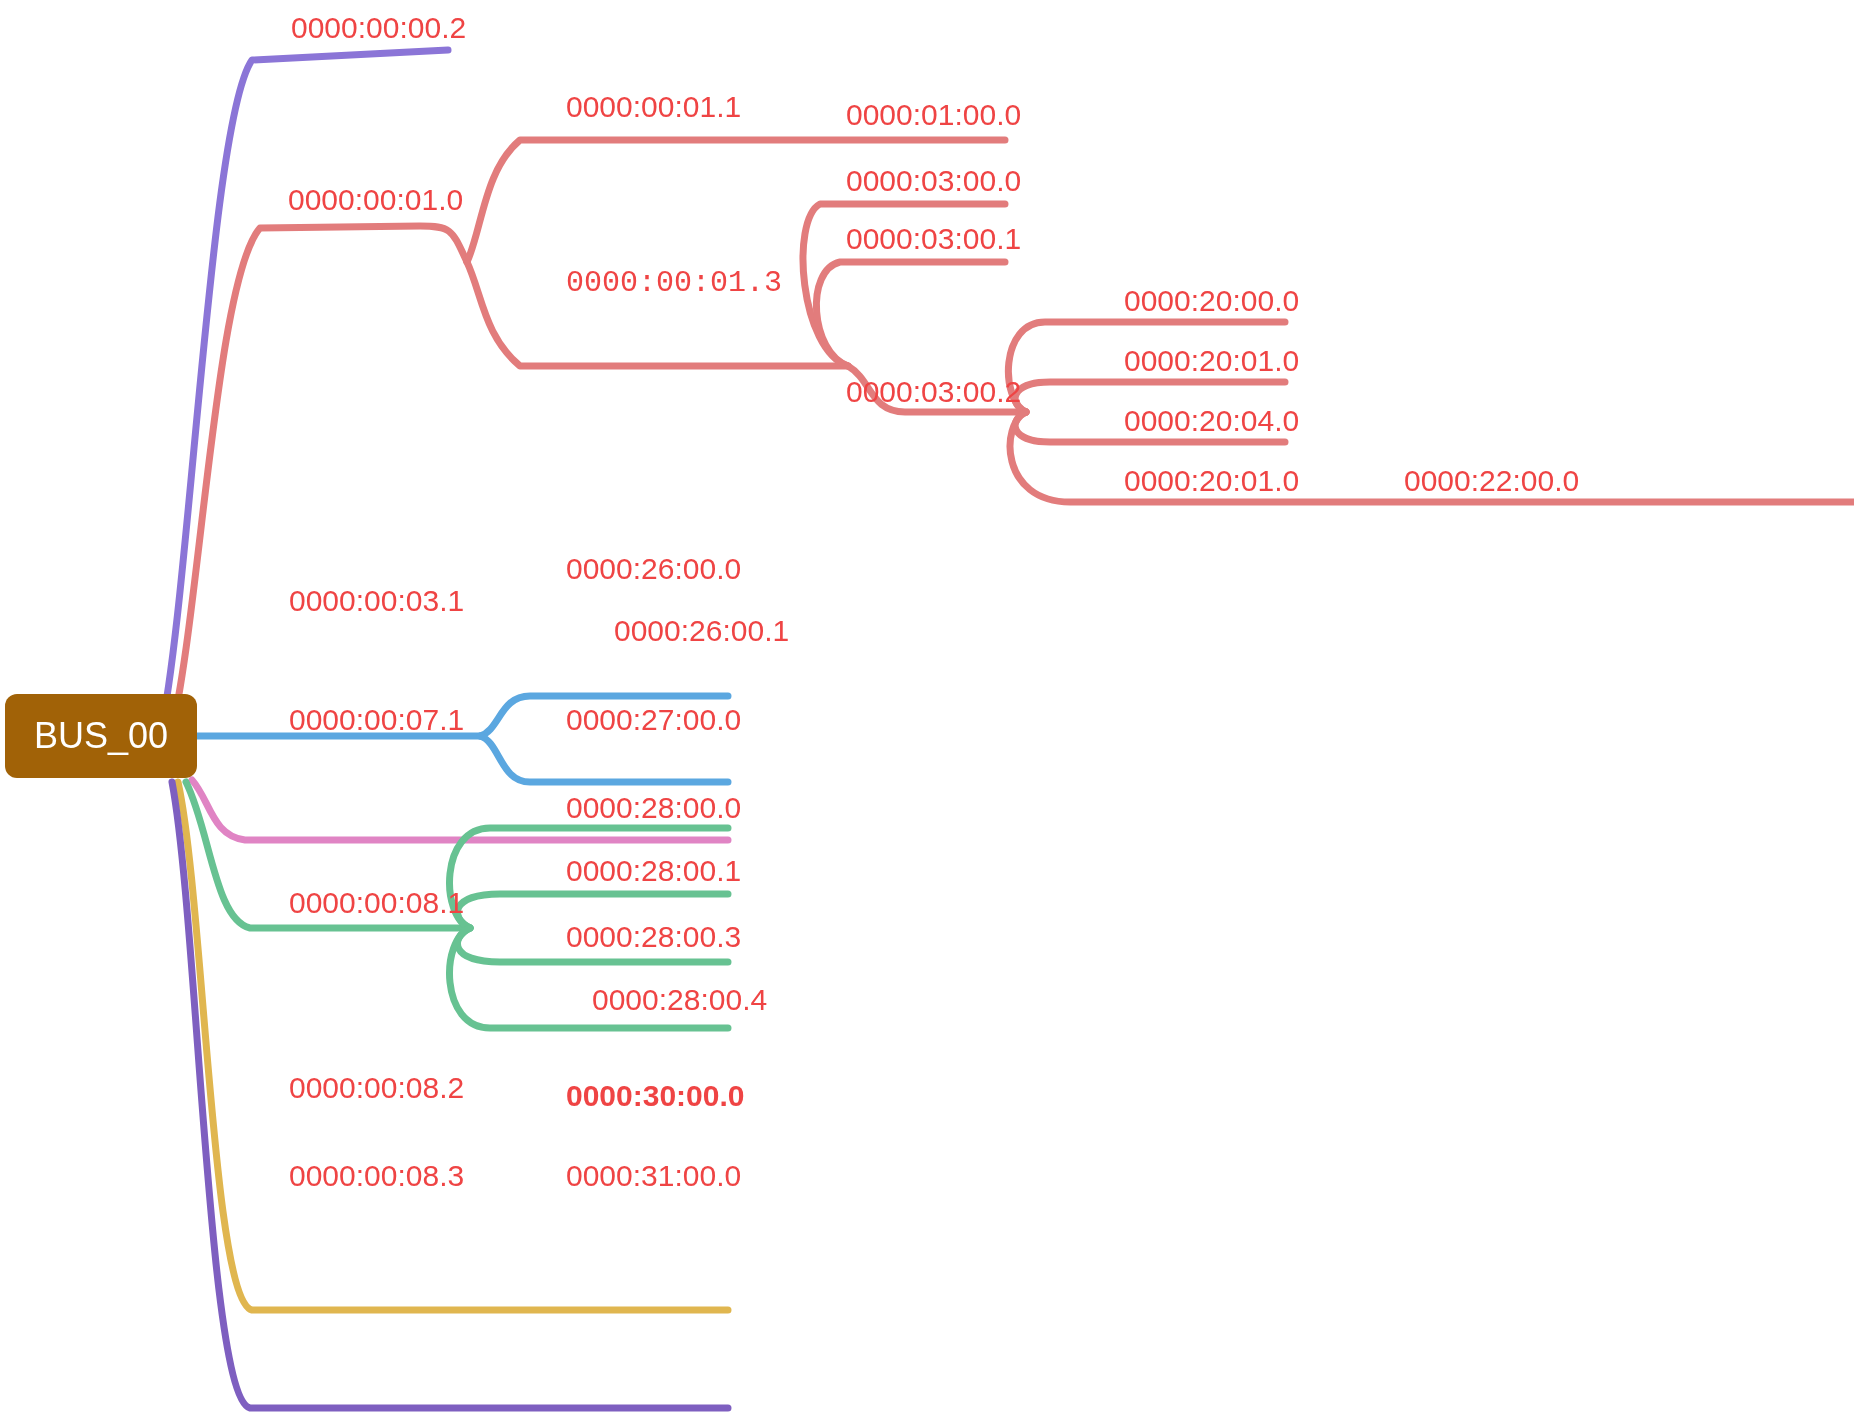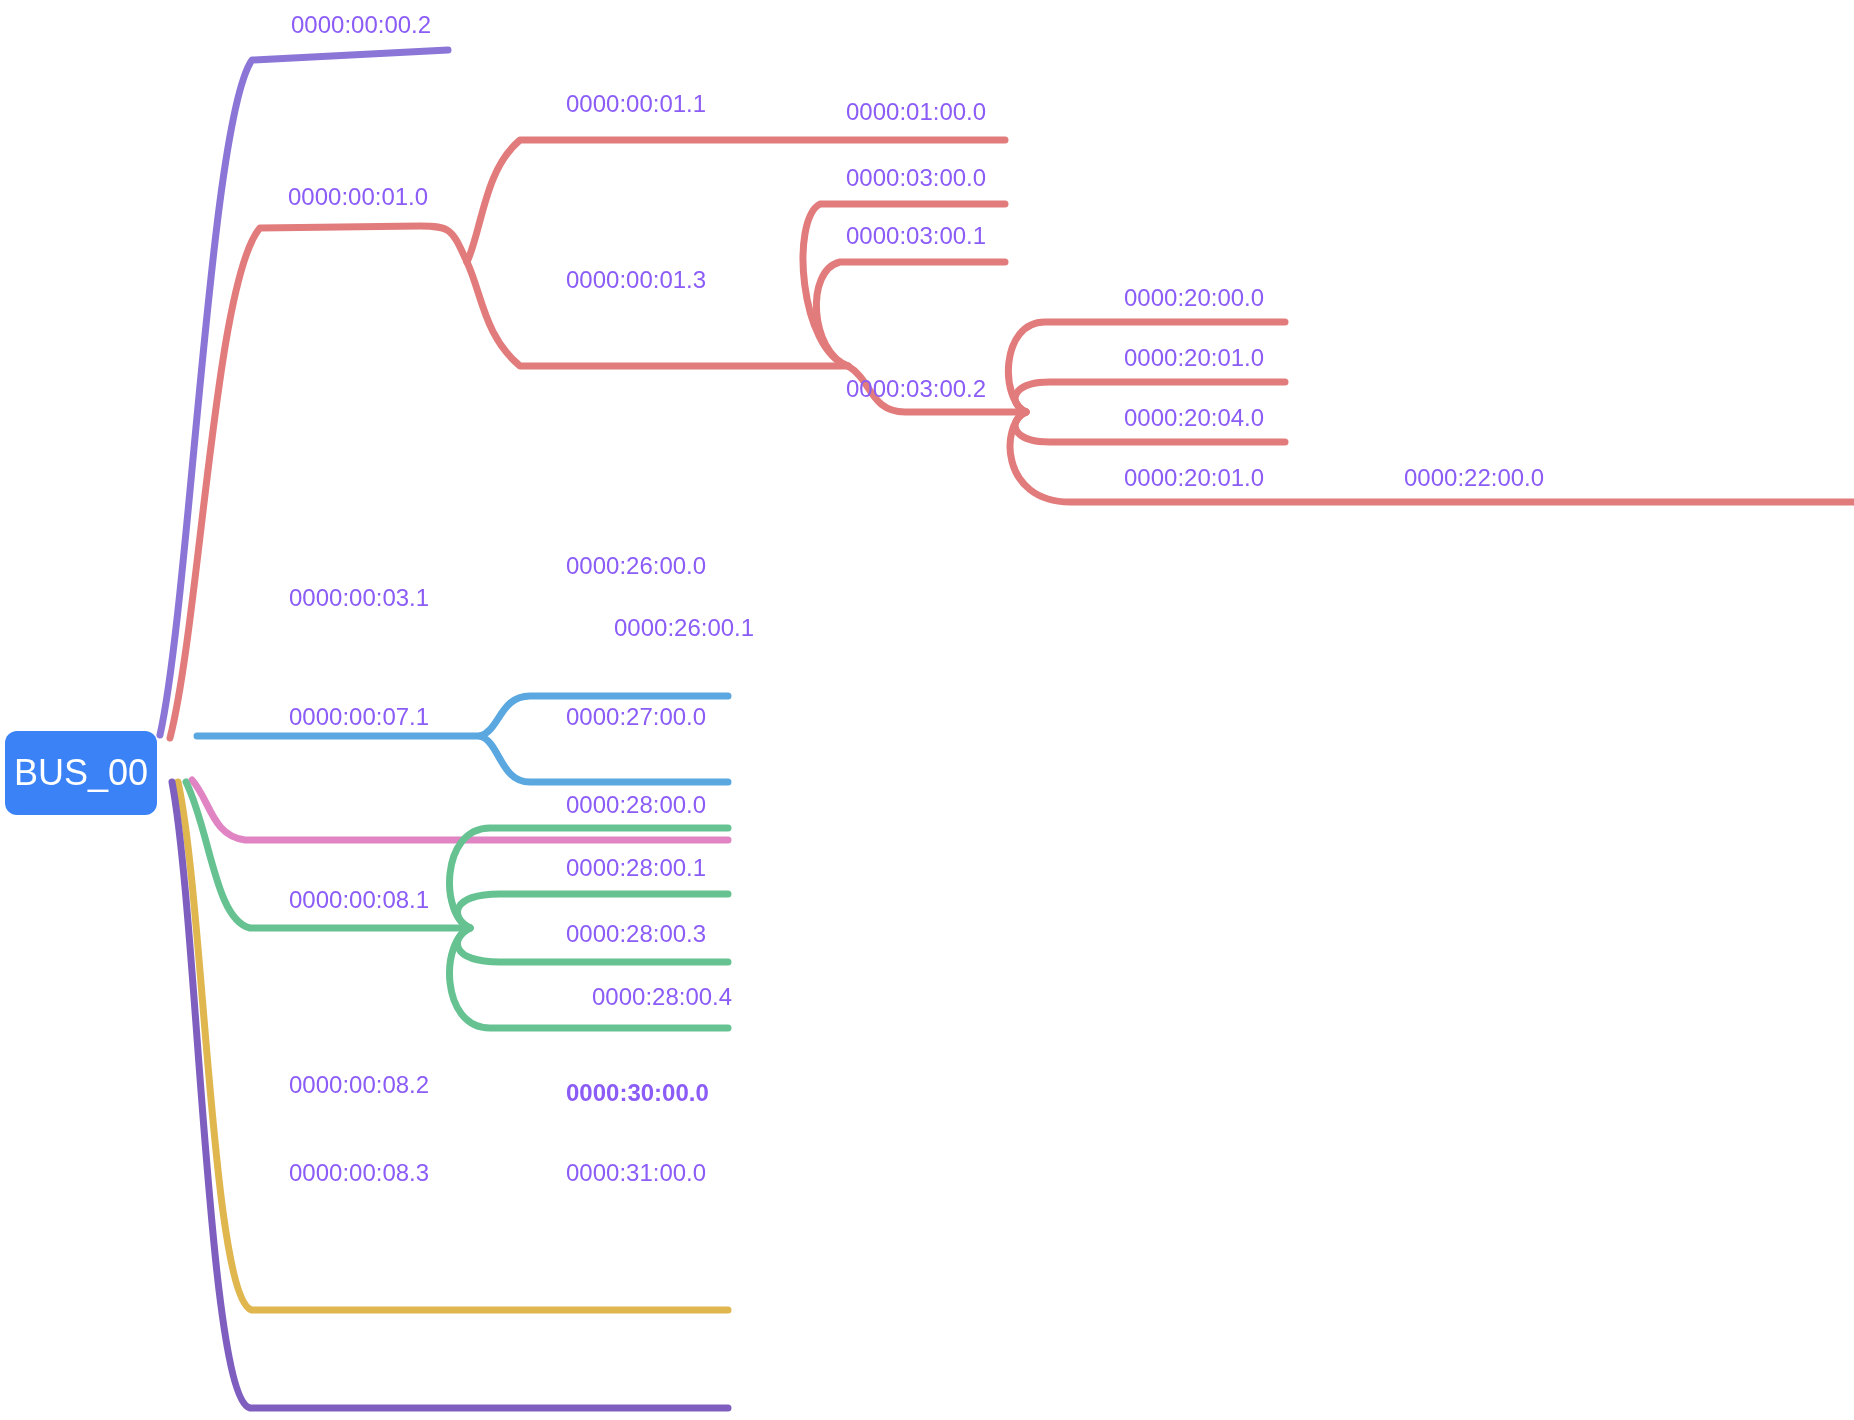--- a/index.html
+++ b/index.html
@@ -25,22 +25,22 @@
     height: 1420px;
   }
   svg.links path {
     fill: none;
     stroke-width: 7;
     stroke-linecap: round;
     stroke-linejoin: round;
   }
   .label {
     position: absolute;
-    font-size: 24px;
-    color: #8b5cf6;
+    font-size: 30px;
+    color: #ef4444;
     white-space: nowrap;
     line-height: 1;
     letter-spacing: 0px;
   }
   .root-node {
     position: absolute;
     display: flex;
     align-items: center;
     justify-content: center;
     border-radius: 12px;
@@ -75,21 +75,21 @@
       <path d="M 470 928 C 450 938 450 962 500 962 L 728 962" stroke="#67c292"></path>
       <path d="M 470 928 C 440 940 440 1028 490 1028 L 728 1028" stroke="#67c292"></path>
       <path d="M 178 782 C 204 900 212 1300 252 1310 L 728 1310" stroke="#e0b64f"></path>
       <path d="M 172 782 C 198 920 208 1398 250 1408 L 728 1408" stroke="#7e5fc0"></path>
     </svg>
   <div id="label-layer">
       <div class="label" style="left: 291px; top: 13px;">0000:00:00.2</div>
       <div class="label" style="left: 288px; top: 185px;">0000:00:01.0</div>
       <div class="label" style="left: 566px; top: 92px;">0000:00:01.1</div>
       <div class="label" style="left: 846px; top: 100px;">0000:01:00.0</div>
-      <div class="label" style="left: 566px; top: 268px;">0000:00:01.3</div>
+      <div class="label" style="left: 566px; top: 268px; font-family: Liberation Mono, monospace;">0000:00:01.3</div>
       <div class="label" style="left: 846px; top: 166px;">0000:03:00.0</div>
       <div class="label" style="left: 846px; top: 224px;">0000:03:00.1</div>
       <div class="label" style="left: 846px; top: 377px;">0000:03:00.2</div>
       <div class="label" style="left: 1124px; top: 286px;">0000:20:00.0</div>
       <div class="label" style="left: 1124px; top: 346px;">0000:20:01.0</div>
       <div class="label" style="left: 1124px; top: 406px;">0000:20:04.0</div>
       <div class="label" style="left: 1124px; top: 466px;">0000:20:01.0</div>
       <div class="label" style="left: 1404px; top: 466px;">0000:22:00.0</div>
       <div class="label" style="left: 289px; top: 586px;">0000:00:03.1</div>
       <div class="label" style="left: 566px; top: 554px;">0000:26:00.0</div>
@@ -99,16 +99,16 @@
       <div class="label" style="left: 289px; top: 888px;">0000:00:08.1</div>
       <div class="label" style="left: 566px; top: 793px;">0000:28:00.0</div>
       <div class="label" style="left: 566px; top: 856px;">0000:28:00.1</div>
       <div class="label" style="left: 566px; top: 922px;">0000:28:00.3</div>
       <div class="label" style="left: 592px; top: 985px;">0000:28:00.4</div>
       <div class="label" style="left: 289px; top: 1073px;">0000:00:08.2</div>
       <div class="label" style="left: 566px; top: 1081px; font-weight: bold;">0000:30:00.0</div>
       <div class="label" style="left: 289px; top: 1161px;">0000:00:08.3</div>
       <div class="label" style="left: 566px; top: 1161px;">0000:31:00.0</div>
     </div>
-  <div class="root-node" id="root-node" style="left: 5px; top: 731px; width: 152px; height: 84px; background: #3b82f6; color: rgb(255, 255, 255);">
+  <div class="root-node" id="root-node" style="left: 5px; top: 694px; width: 192px; height: 84px; background: #a16207; color: rgb(255, 255, 255);">
     <span>BUS_00</span>
   </div>
 </div>
 
 </body></html>

